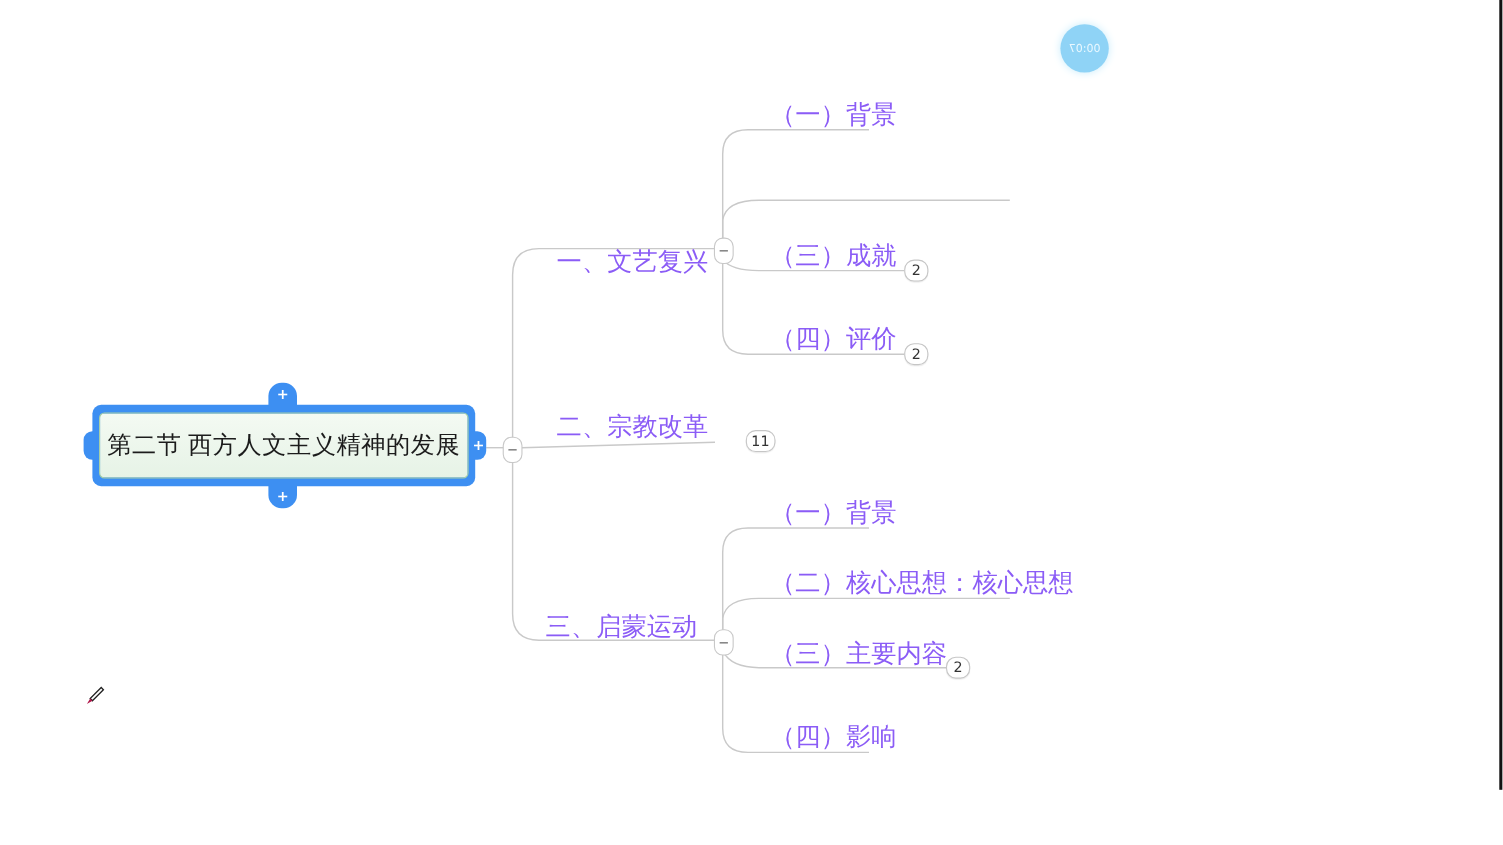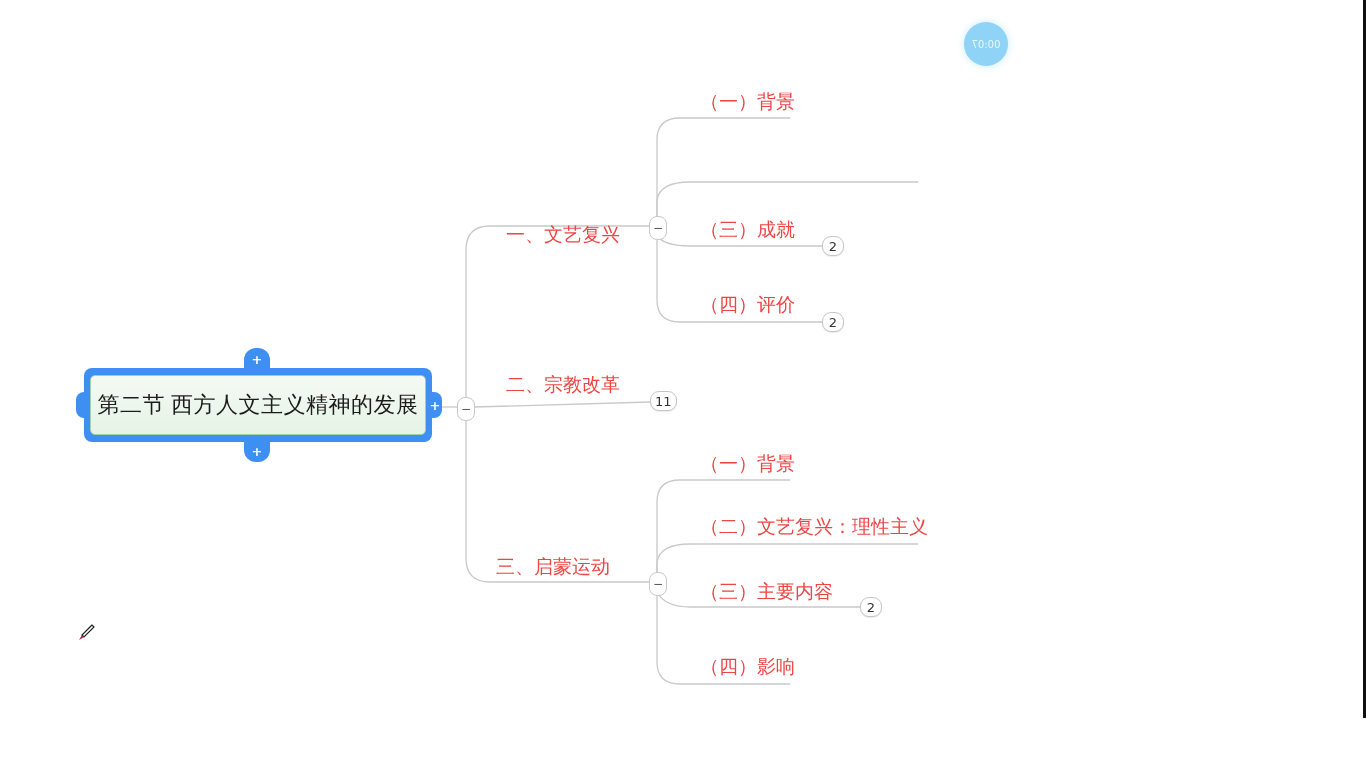--- a/index.html
+++ b/index.html
@@ -32,21 +32,21 @@
   }
   .tab.top { left:160px; top:-20px; width:26px; height:22px; border-radius:12px 12px 0 0; }
   .tab.bottom { left:160px; top:72px; width:26px; height:22px; border-radius:0 0 12px 12px; }
   .tab.left { left:-8px; top:24px; width:12px; height:26px; border-radius:8px 0 0 8px; }
   .tab.right { left:344px; top:24px; width:14px; height:26px; border-radius:0 8px 8px 0; }
   .toggle {
     position:absolute; width:16px; height:22px; border:1px solid #c8c8c8; border-radius:8px;
     background:#fff; display:flex; align-items:center; justify-content:center;
     font-size:12px; color:#555; line-height:1;
   }
-  .node-text { position:absolute; font-size:19px; color:#ef4444; white-space:nowrap; }
+  .node-text { position:absolute; font-size:23px; color:#8b5cf6; white-space:nowrap; }
   .badge {
     position:absolute; height:20px; min-width:22px; padding:0 4px; box-sizing:border-box;
     border:1px solid #c6c6c6; border-radius:9px; background:#fff;
     font-size:13px; color:#333; display:flex; align-items:center; justify-content:center;
     box-shadow:0 1px 1px rgba(0,0,0,0.08);
   }
   .timer {
     position:absolute; left:964px; top:22px; width:44px; height:44px; border-radius:50%;
     background:#8fd3f6; box-shadow:0 0 8px #c8ecfb;
     display:flex; align-items:center; justify-content:center;
@@ -93,26 +93,26 @@
 
   <div class="node-text" style="left:506px;top:198px;margin-top:24px;">一、文艺复兴</div>
   <div class="toggle" style="left:649px;top:216px;">−</div>
   <div class="node-text" style="left:700px;top:89px;">（一）背景</div>
   <div class="node-text" style="left:700px;top:217px;">（三）成就</div>
   <div class="badge" style="left:822px;top:236px;">2</div>
   <div class="node-text" style="left:700px;top:292px;">（四）评价</div>
   <div class="badge" style="left:822px;top:312px;">2</div>
 
   <div class="node-text" style="left:506px;top:372px;">二、宗教改革</div>
-  <div class="badge" style="left:650px;top:391px;">11</div>
+  <div class="badge" style="left:678px;top:391px;">11</div>
 
   <div class="node-text" style="left:496px;top:554px;font-family:Liberation Mono, monospace;">三、启蒙运动</div>
   <div class="toggle" style="left:649px;top:572px;">−</div>
   <div class="node-text" style="left:700px;top:451px;">（一）背景</div>
-  <div class="node-text" style="left:700px;top:514px;">（二）文艺复兴：理性主义</div>
+  <div class="node-text" style="left:700px;top:514px;">（二）核心思想：核心思想</div>
   <div class="node-text" style="left:700px;top:579px;">（三）主要内容</div>
   <div class="badge" style="left:860px;top:597px;">2</div>
   <div class="node-text" style="left:700px;top:654px;">（四）影响</div>
 
   <div class="timer">00:07</div>
 
   <svg class="pen" viewBox="0 0 20 20">
     <path d="M16 3 L6 13 L8 15 L18 5 Z" fill="none" stroke="#222" stroke-width="1.2"></path>
     <path d="M6 13 L3 18 L8 15 Z" fill="#b0174a"></path>
   </svg>

